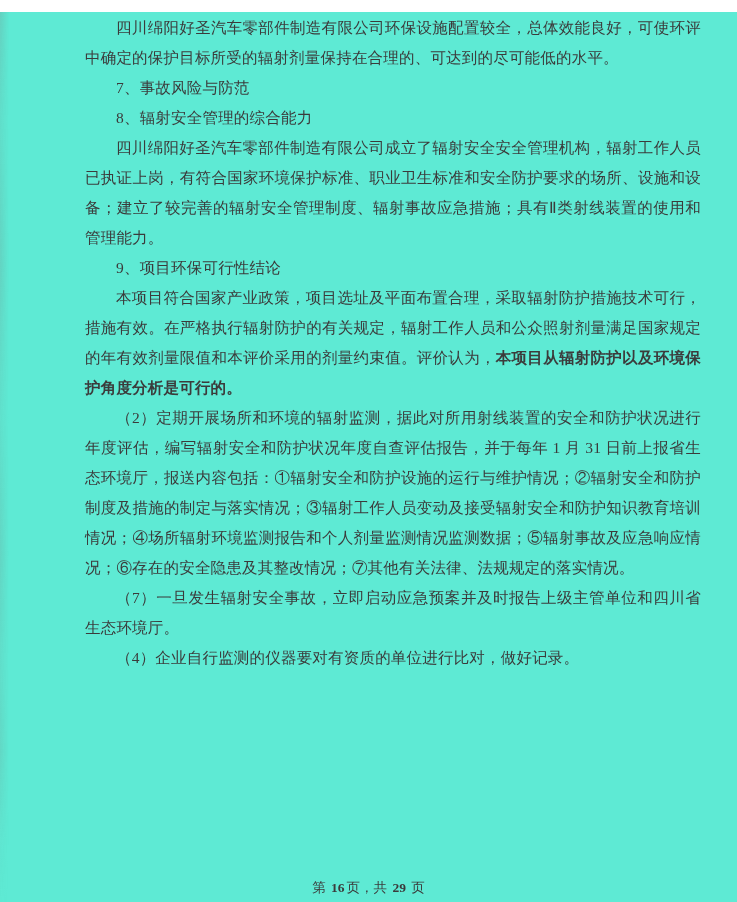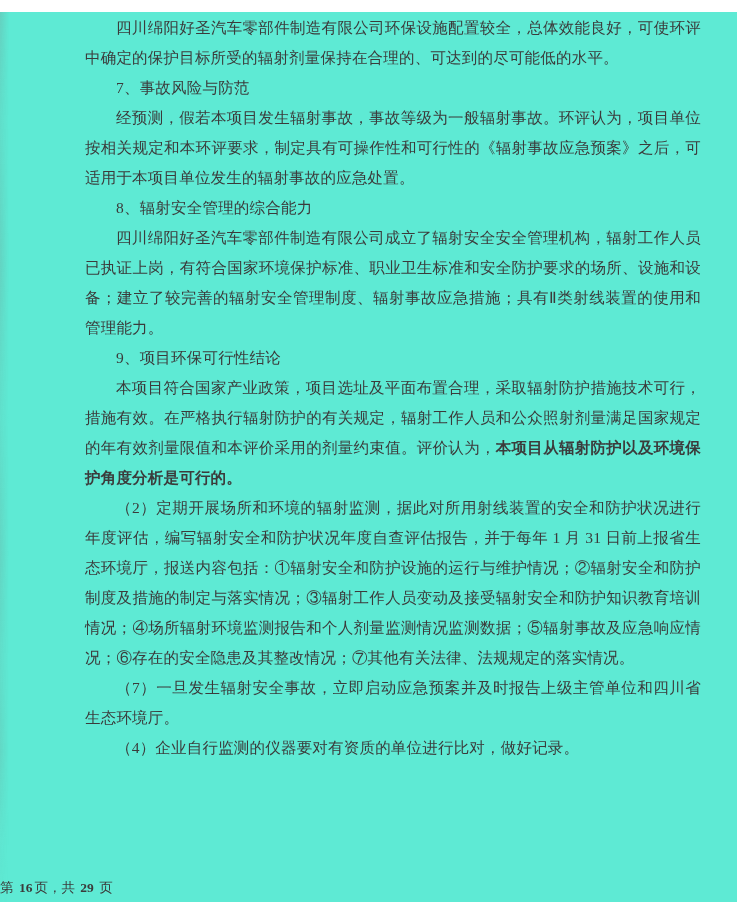--- a/index.html
+++ b/index.html
@@ -58,41 +58,40 @@
     text-align: left;
   }
   .content b {
     font-weight: bold;
   }
   .footer {
     position: absolute;
     left: 0;
     top: 863px;
     width: 100%;
-    text-align: left;
+    text-align: center;
     font-size: 13.5px;
     line-height: 26px;
     color: #3b3b3b;
   }
   .footer .num {
     font-weight: bold;
     padding: 0 2px;
   }
 </style>
 </head>
 <body>
 
 <div class="page">
   <div class="scan-edge"></div>
 
   <div class="content">
     <p>四川绵阳好圣汽车零部件制造有限公司环保设施配置较全，总体效能良好，可使环评中确定的保护目标所受的辐射剂量保持在合理的、可达到的尽可能低的水平。</p>
 
     <p class="heading">7、事故风险与防范</p>
-    <p>经预测，假若本项目发生辐射事故，事故等级为一般辐射事故。环评认为，项目单位按相关规定和本环评要求，制定具有可操作性和可行性的《辐射事故应急预案》之后，可适用于本项目单位发生的辐射事故的应急处置。</p>
 
     <p class="heading">8、辐射安全管理的综合能力</p>
     <p>四川绵阳好圣汽车零部件制造有限公司成立了辐射安全安全管理机构，辐射工作人员已执证上岗，有符合国家环境保护标准、职业卫生标准和安全防护要求的场所、设施和设备；建立了较完善的辐射安全管理制度、辐射事故应急措施；具有Ⅱ类射线装置的使用和管理能力。</p>
 
     <p class="heading">9、项目环保可行性结论</p>
     <p><span>本项目符合国家产业政策，项目选址及平面布置合理，采取辐射防护措施技术可行，措施有效。在严格执行辐射防护的有关规定，辐射工作人员和公众照射剂量满足国家规定的年有效剂量限值和本评价采用的剂量约束值。评价认为，</span><b>本项目从辐射防护以及环境保护角度分析是可行的。</b></p>
 
     <p>（2）定期开展场所和环境的辐射监测，据此对所用射线装置的安全和防护状况进行年度评估，编写辐射安全和防护状况年度自查评估报告，并于每年 1 月 31 日前上报省生态环境厅，报送内容包括：①辐射安全和防护设施的运行与维护情况；②辐射安全和防护制度及措施的制定与落实情况；③辐射工作人员变动及接受辐射安全和防护知识教育培训情况；④场所辐射环境监测报告和个人剂量监测情况监测数据；⑤辐射事故及应急响应情况；⑥存在的安全隐患及其整改情况；⑦其他有关法律、法规规定的落实情况。</p>
     <p>（7）一旦发生辐射安全事故，立即启动应急预案并及时报告上级主管单位和四川省生态环境厅。</p>
     <p>（4）企业自行监测的仪器要对有资质的单位进行比对，做好记录。</p>

